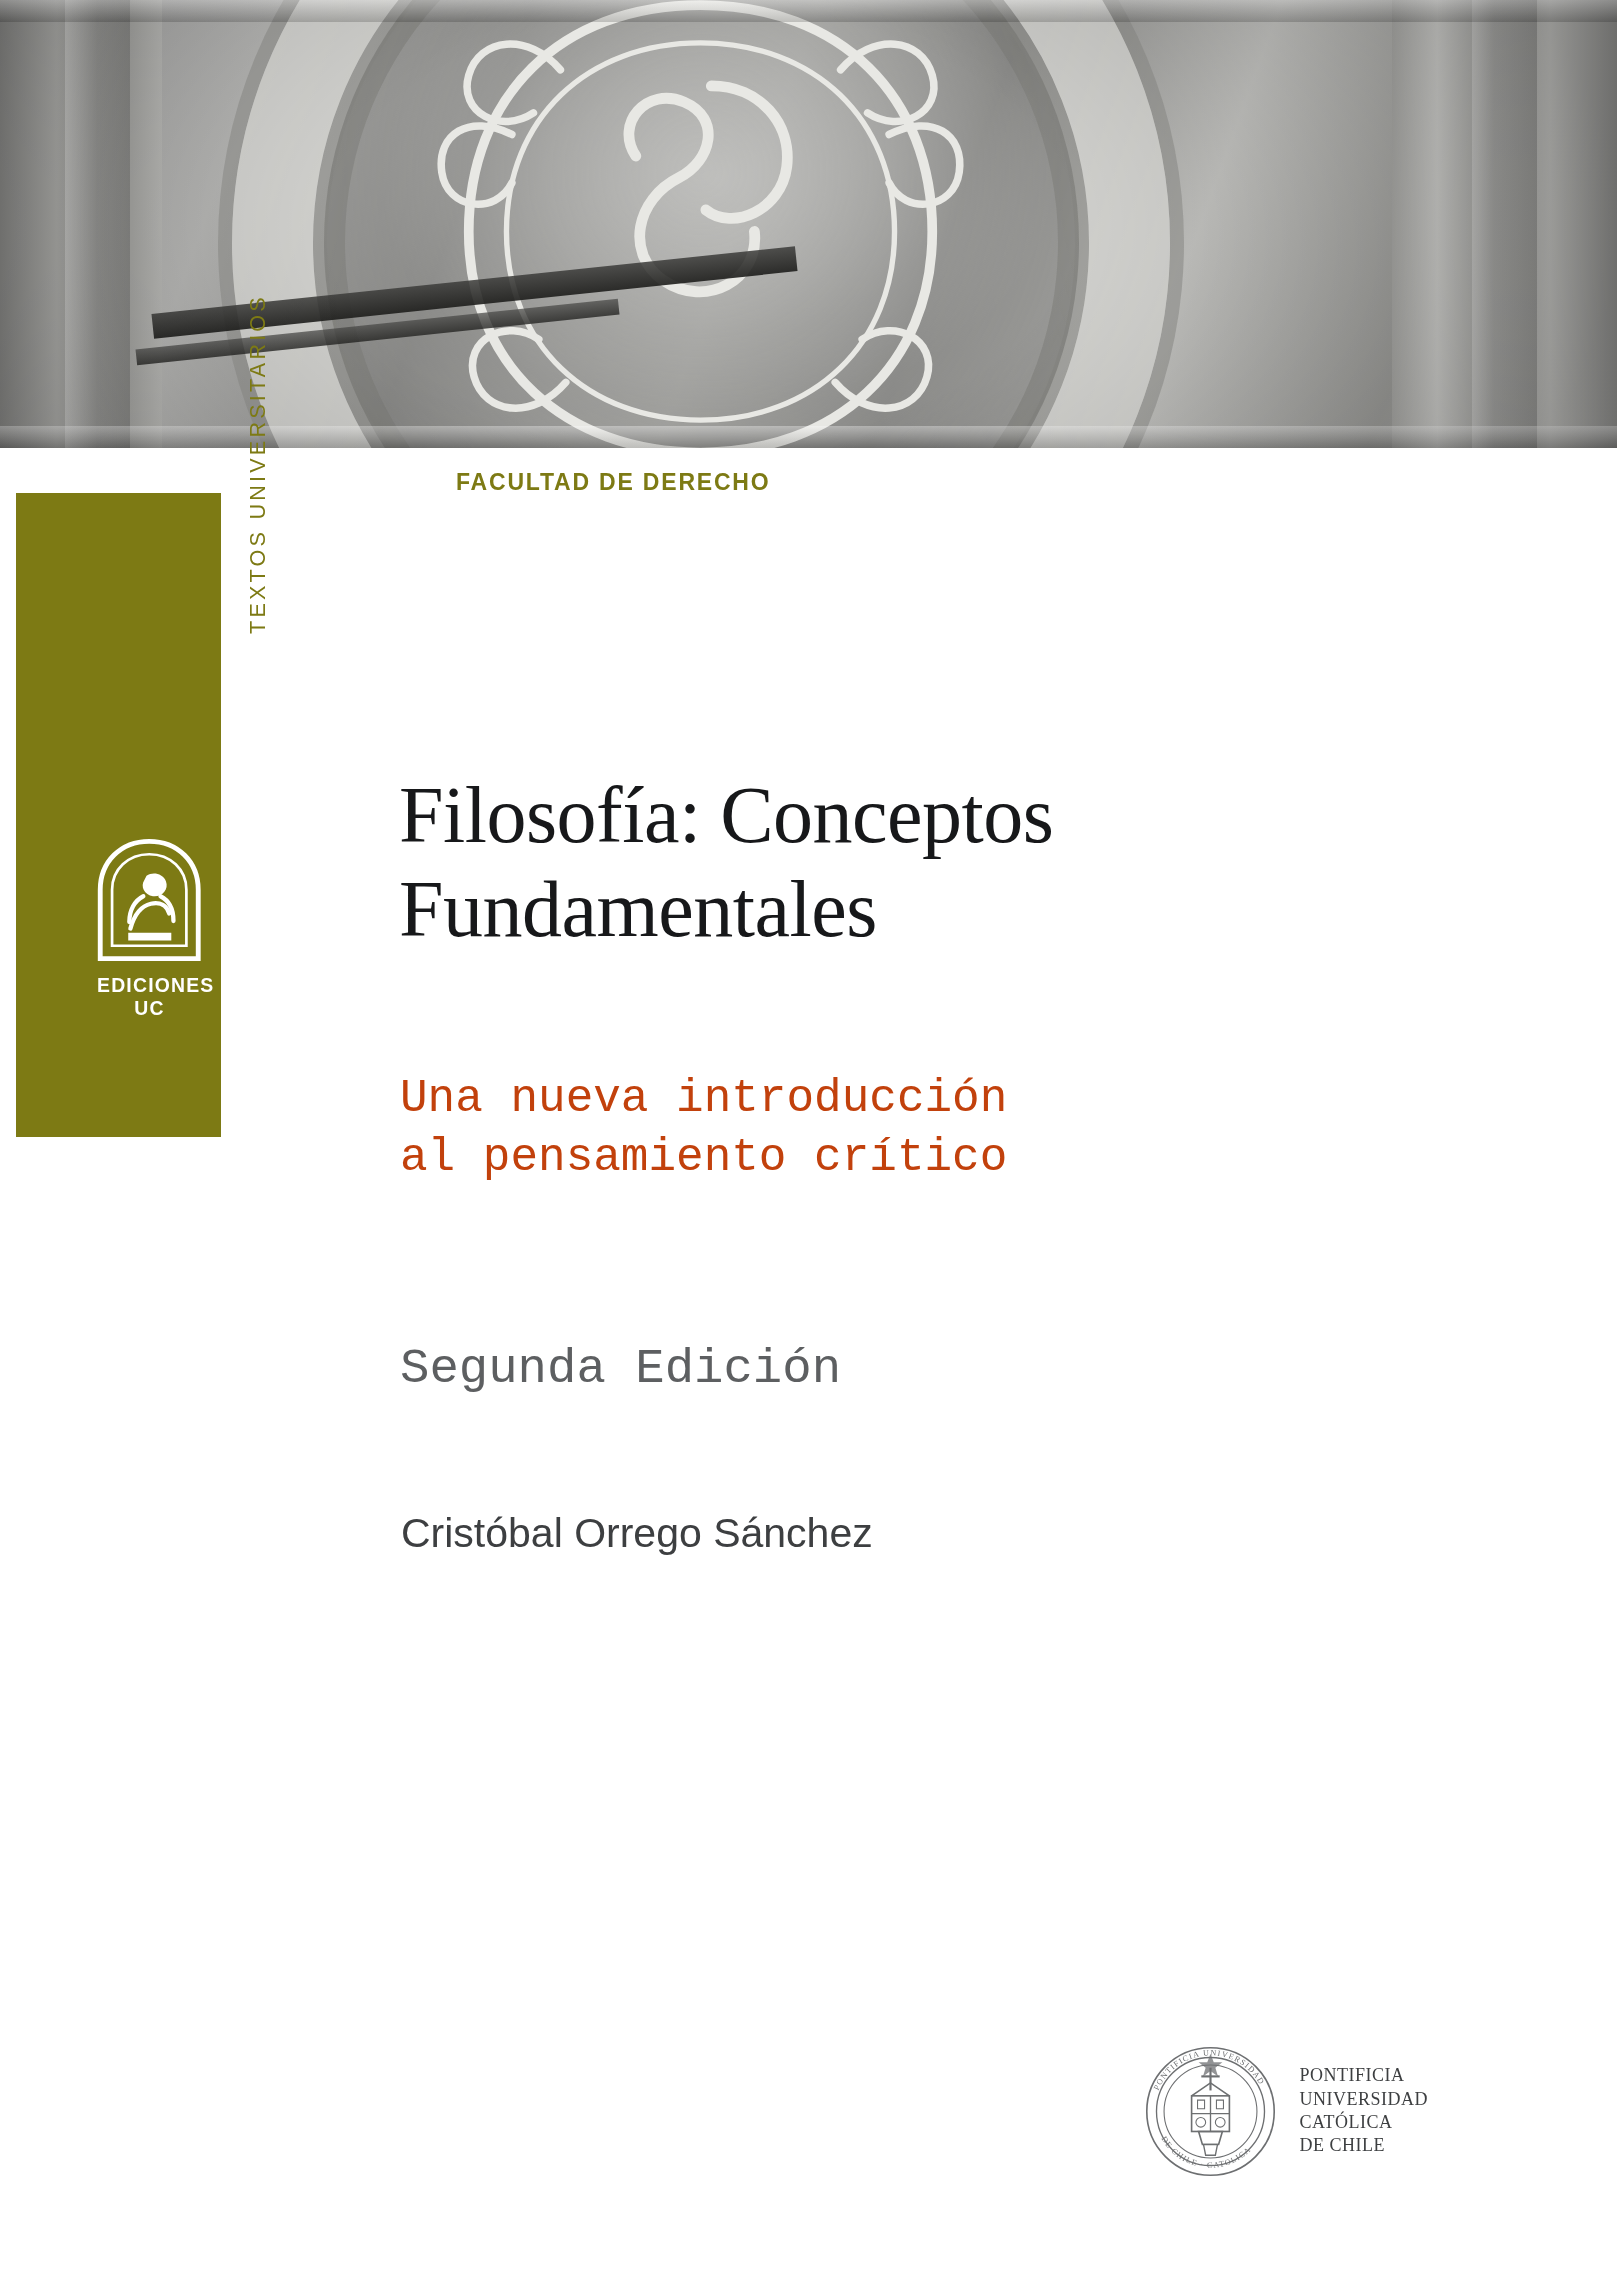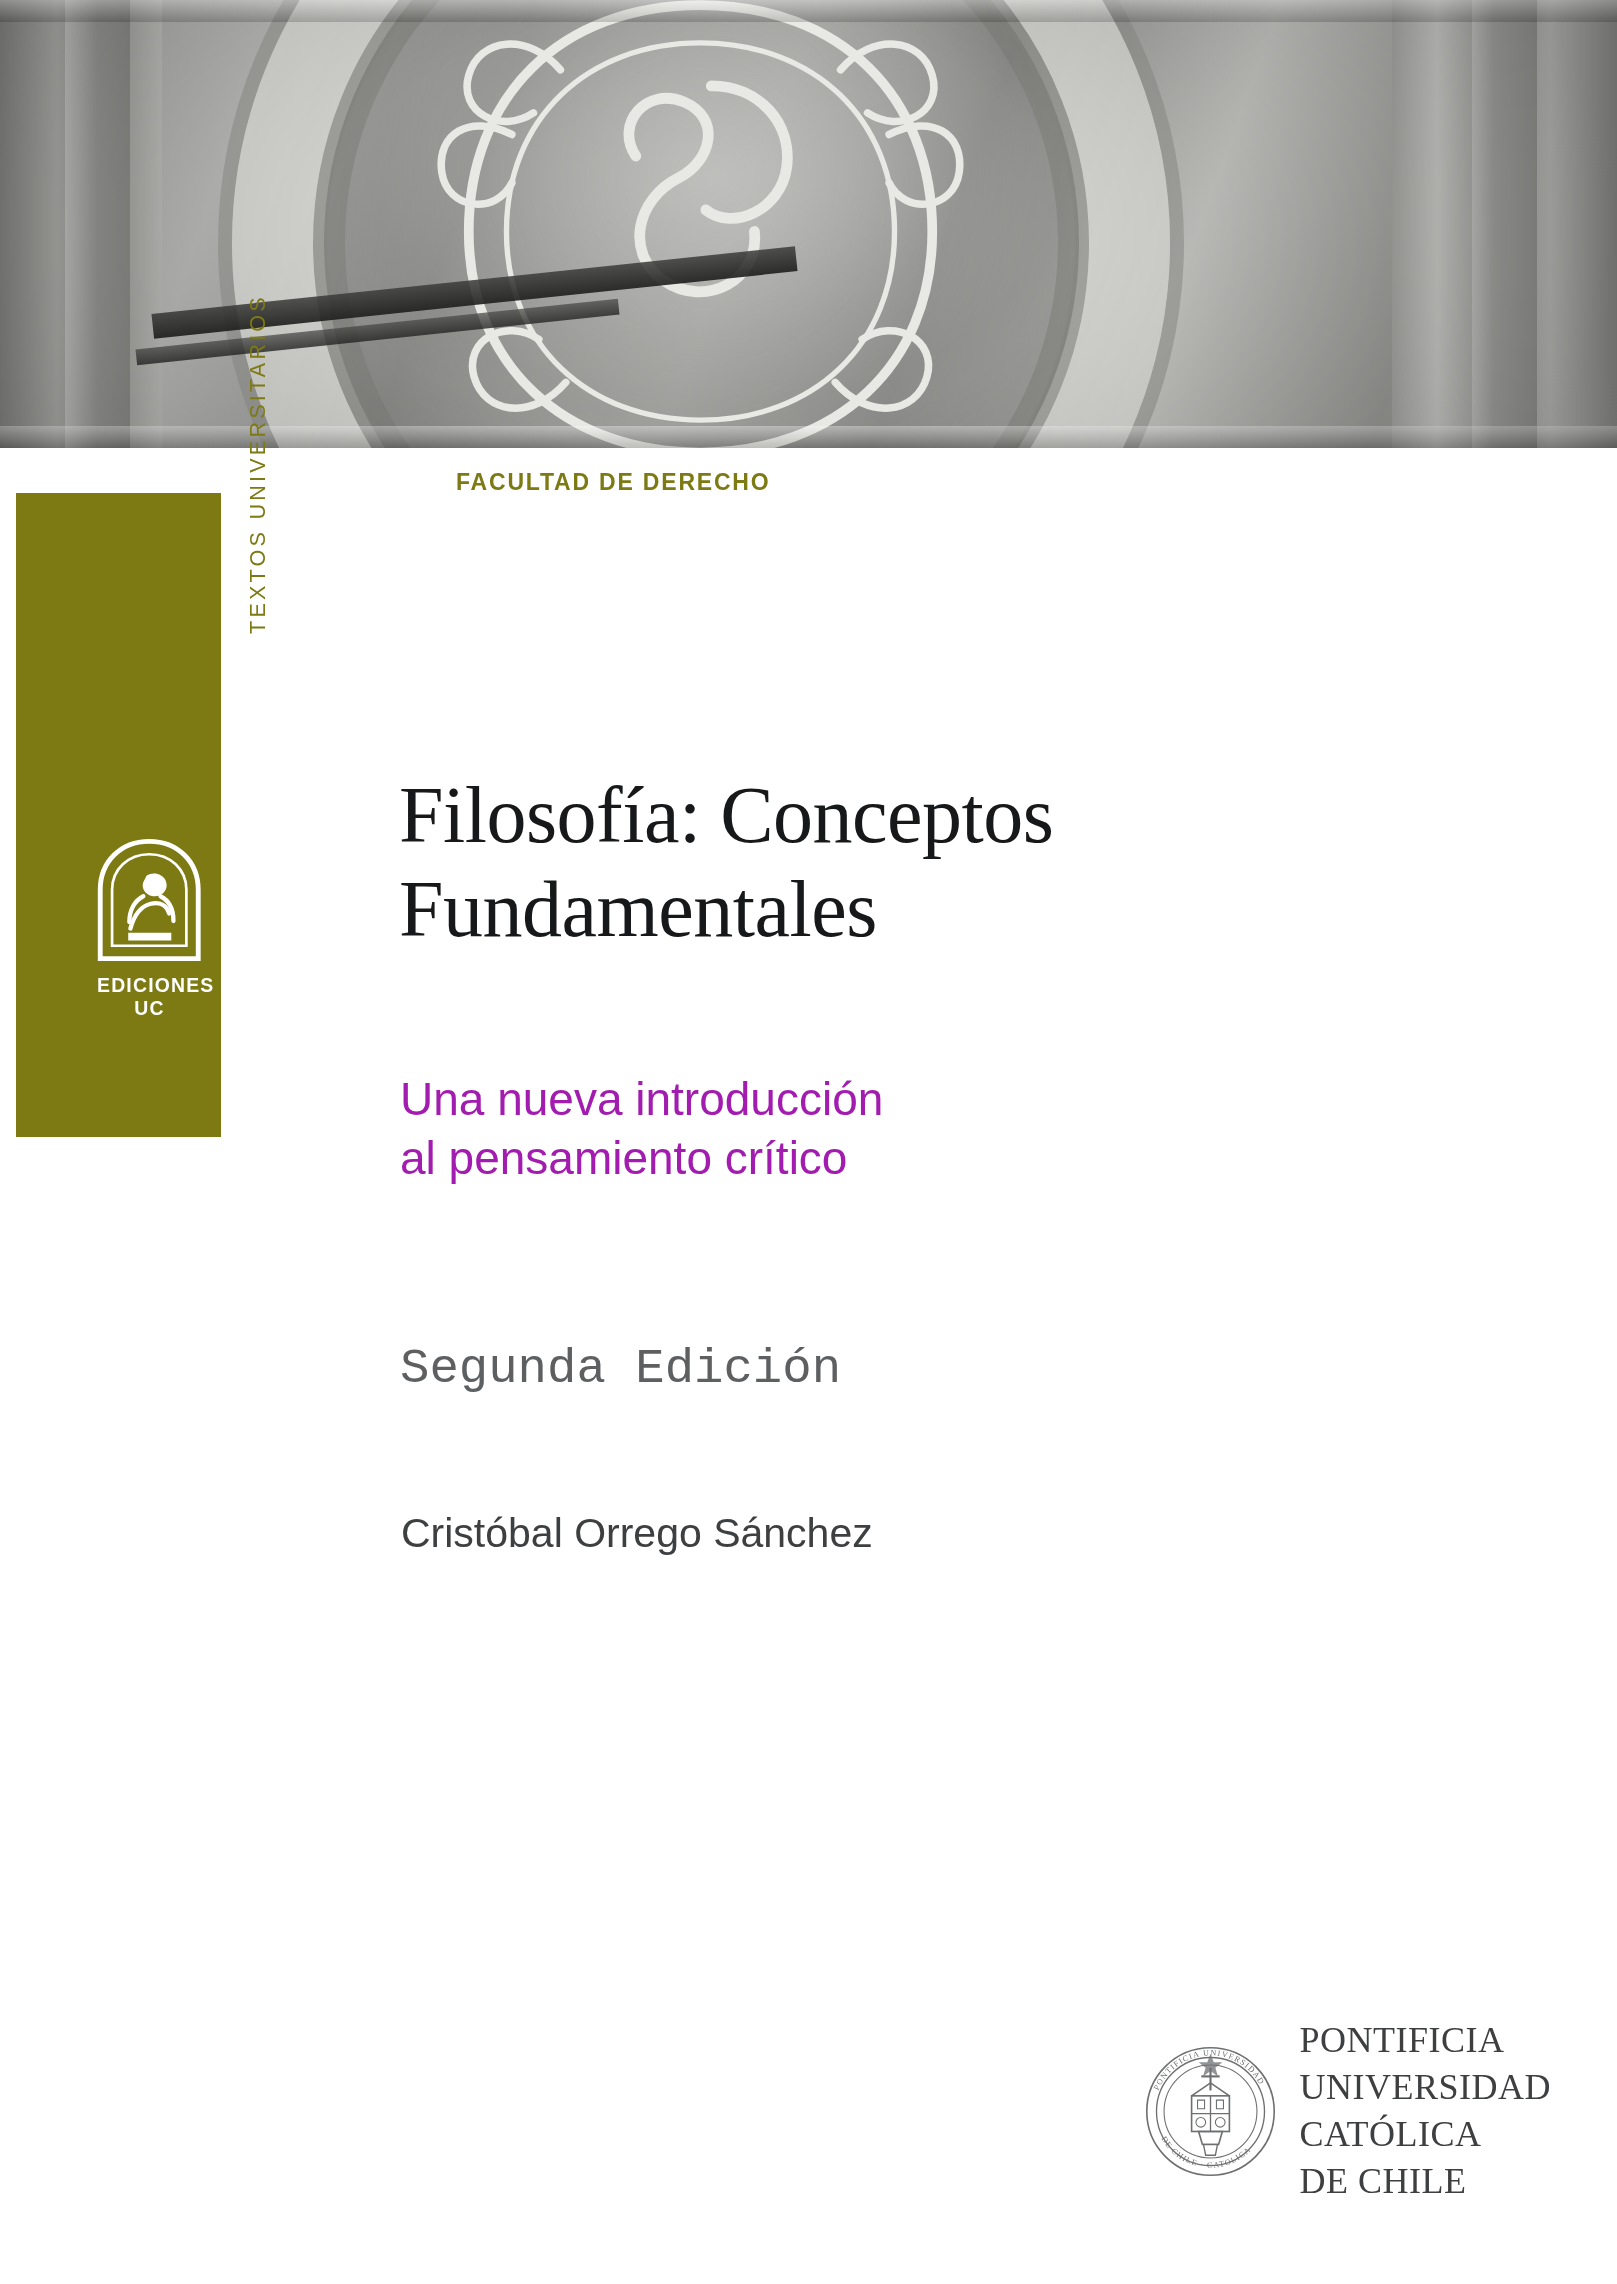--- a/index.html
+++ b/index.html
@@ -155,24 +155,24 @@
     line-height: 1.18;
     color: #17181a;
     letter-spacing: -0.5px;
   }
 
   .subtitle {
     position: absolute;
     left: 400px;
     top: 1070px;
     width: 971px;
-    font-family: Liberation Sans, sans-serif;
+    font-family: Liberation Mono, monospace;
     font-size: 46px;
     line-height: 1.28;
-    color: #a21caf;
+    color: #c2410c;
   }
 
   .edition {
     position: absolute;
     left: 400px;
     top: 1297px;
     font-family: Liberation Mono, monospace;
     font-size: 49px;
     color: #5d5f61;
     margin-top: 44px;
@@ -195,21 +195,21 @@
     width: 399px;
     height: 178px;
     display: flex;
     align-items: center;
     gap: 21.6px;
   }
   .uc-seal { width: 135px; height: 135px; flex: 0 0 auto; }
   .uc-seal svg { display: block; }
   .publisher-name {
     font-family: "Liberation Serif", serif;
-    font-size: 36px;
+    font-size: 18px;
     line-height: 1.30;
     color: #3d3f41;
     letter-spacing: 0.5px;
   }
   .publisher-name span { display: block; }
 </style>
 </head>
 <body>
 
 <div class="cover">

